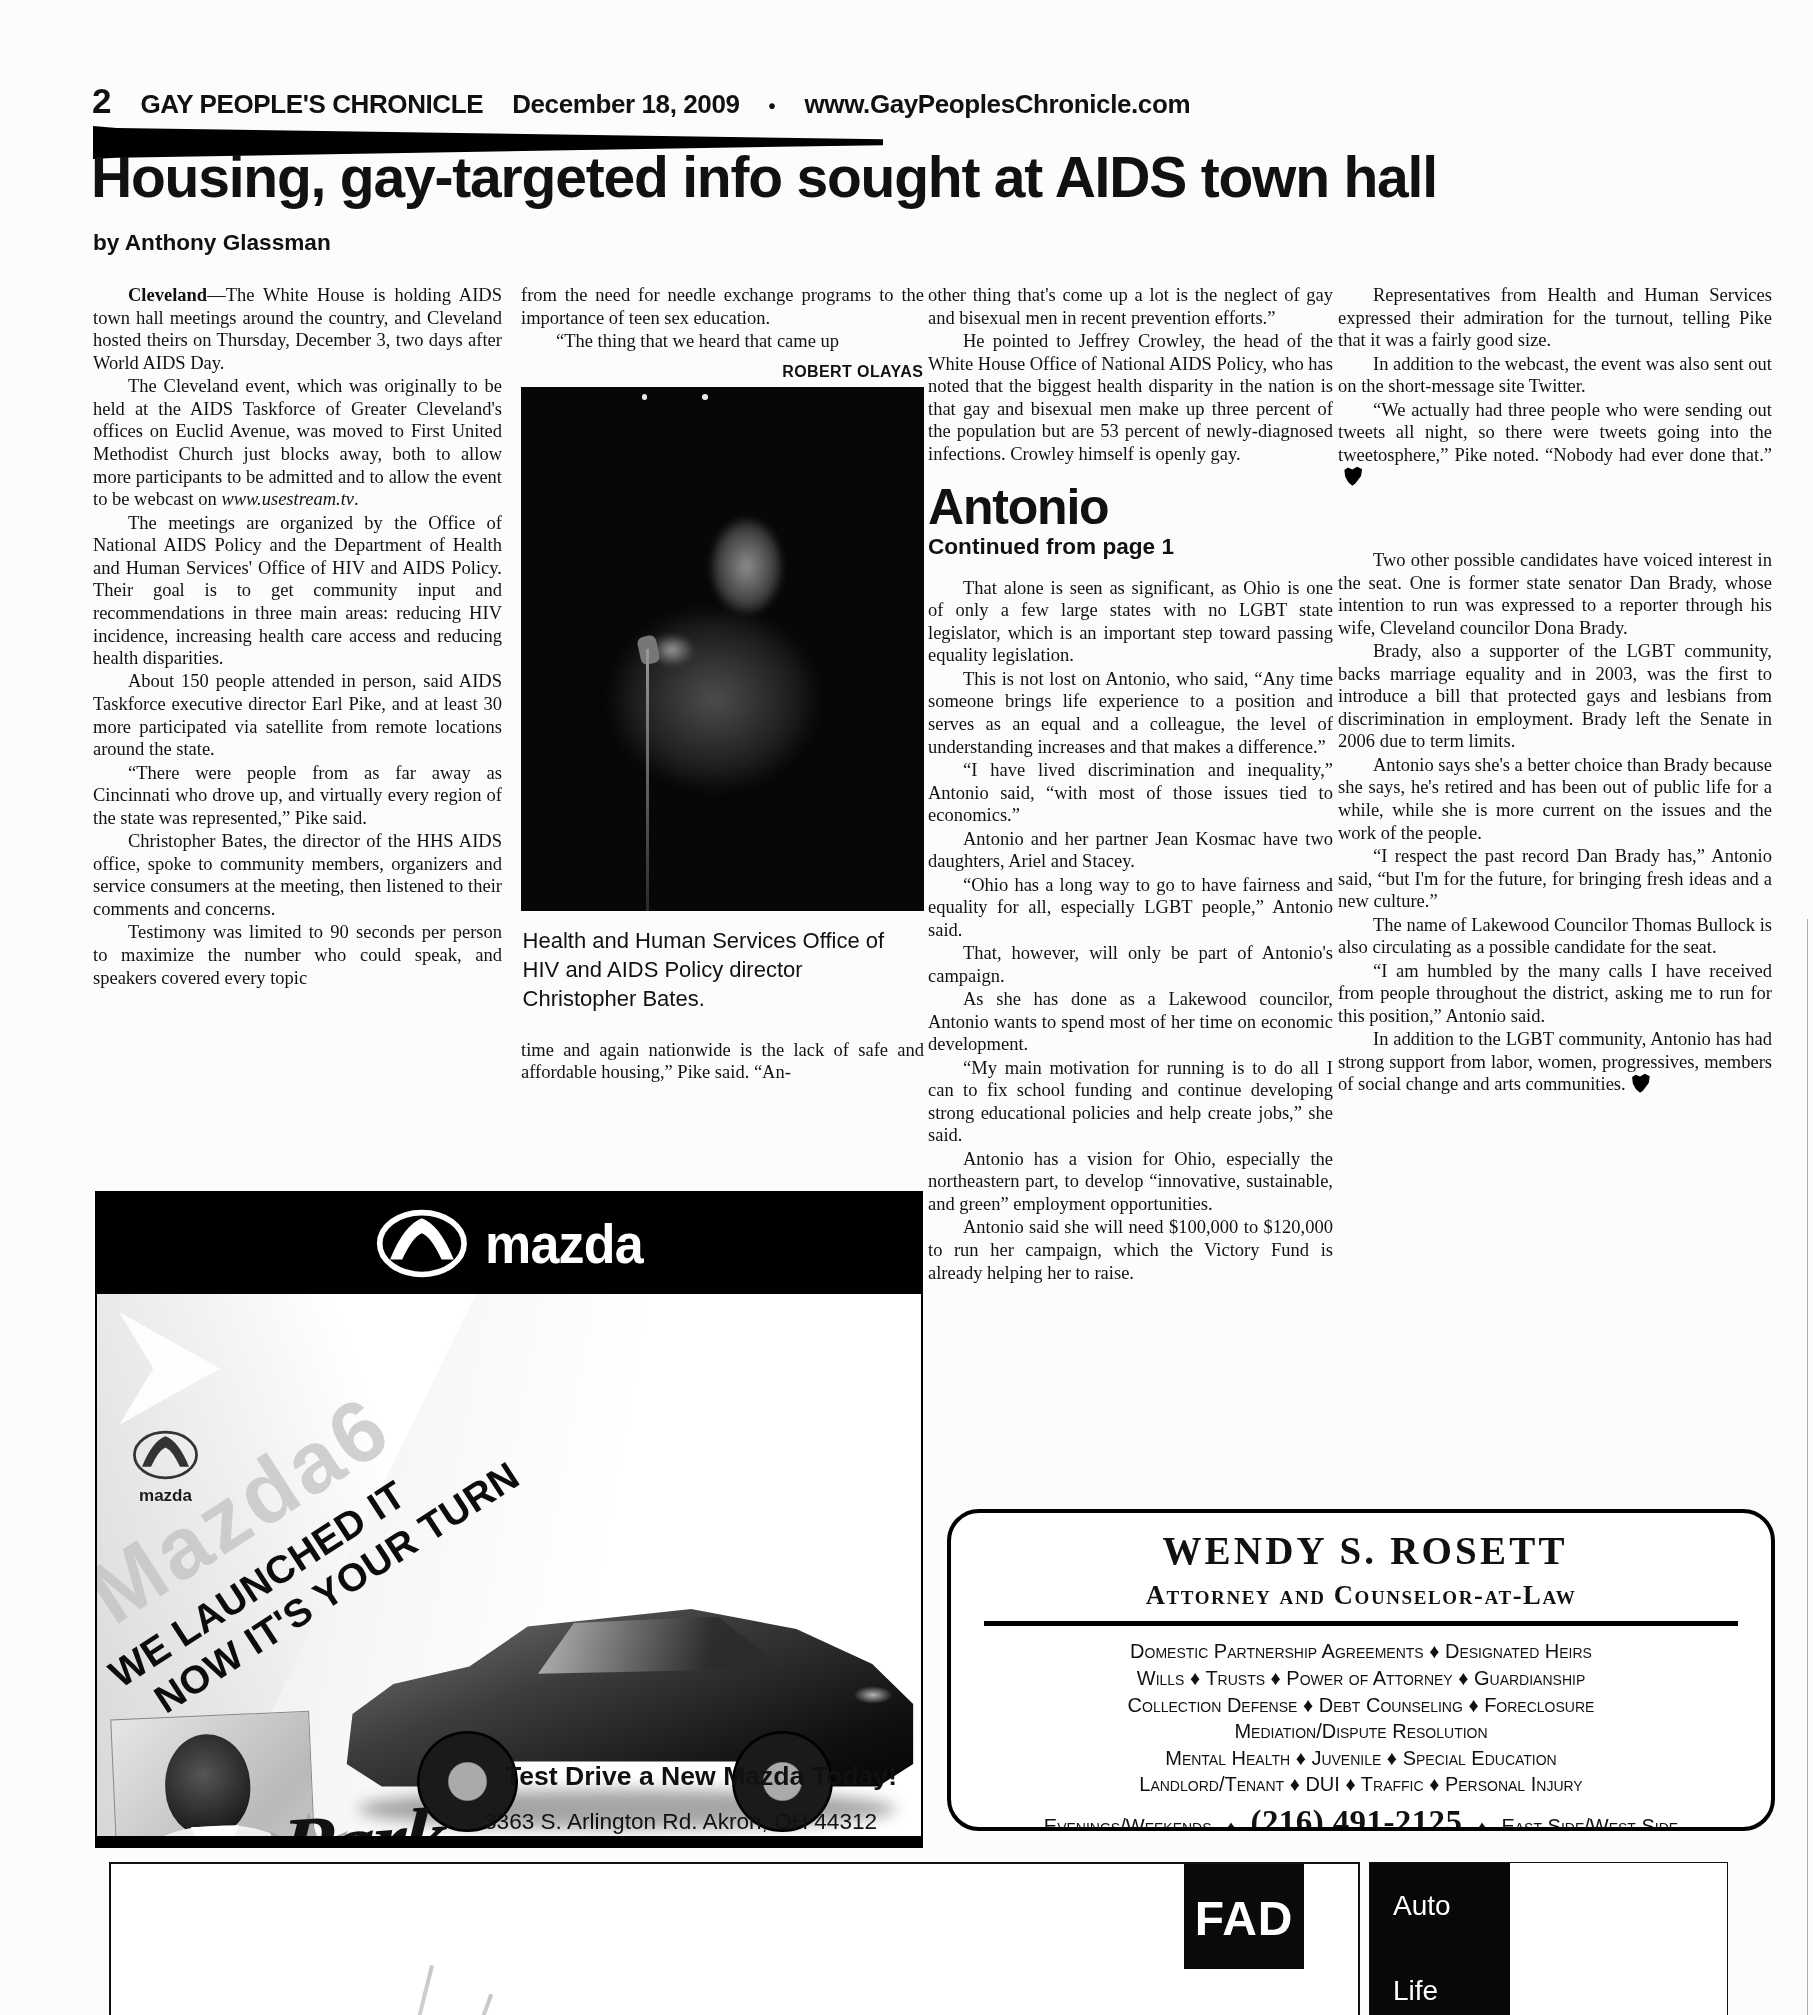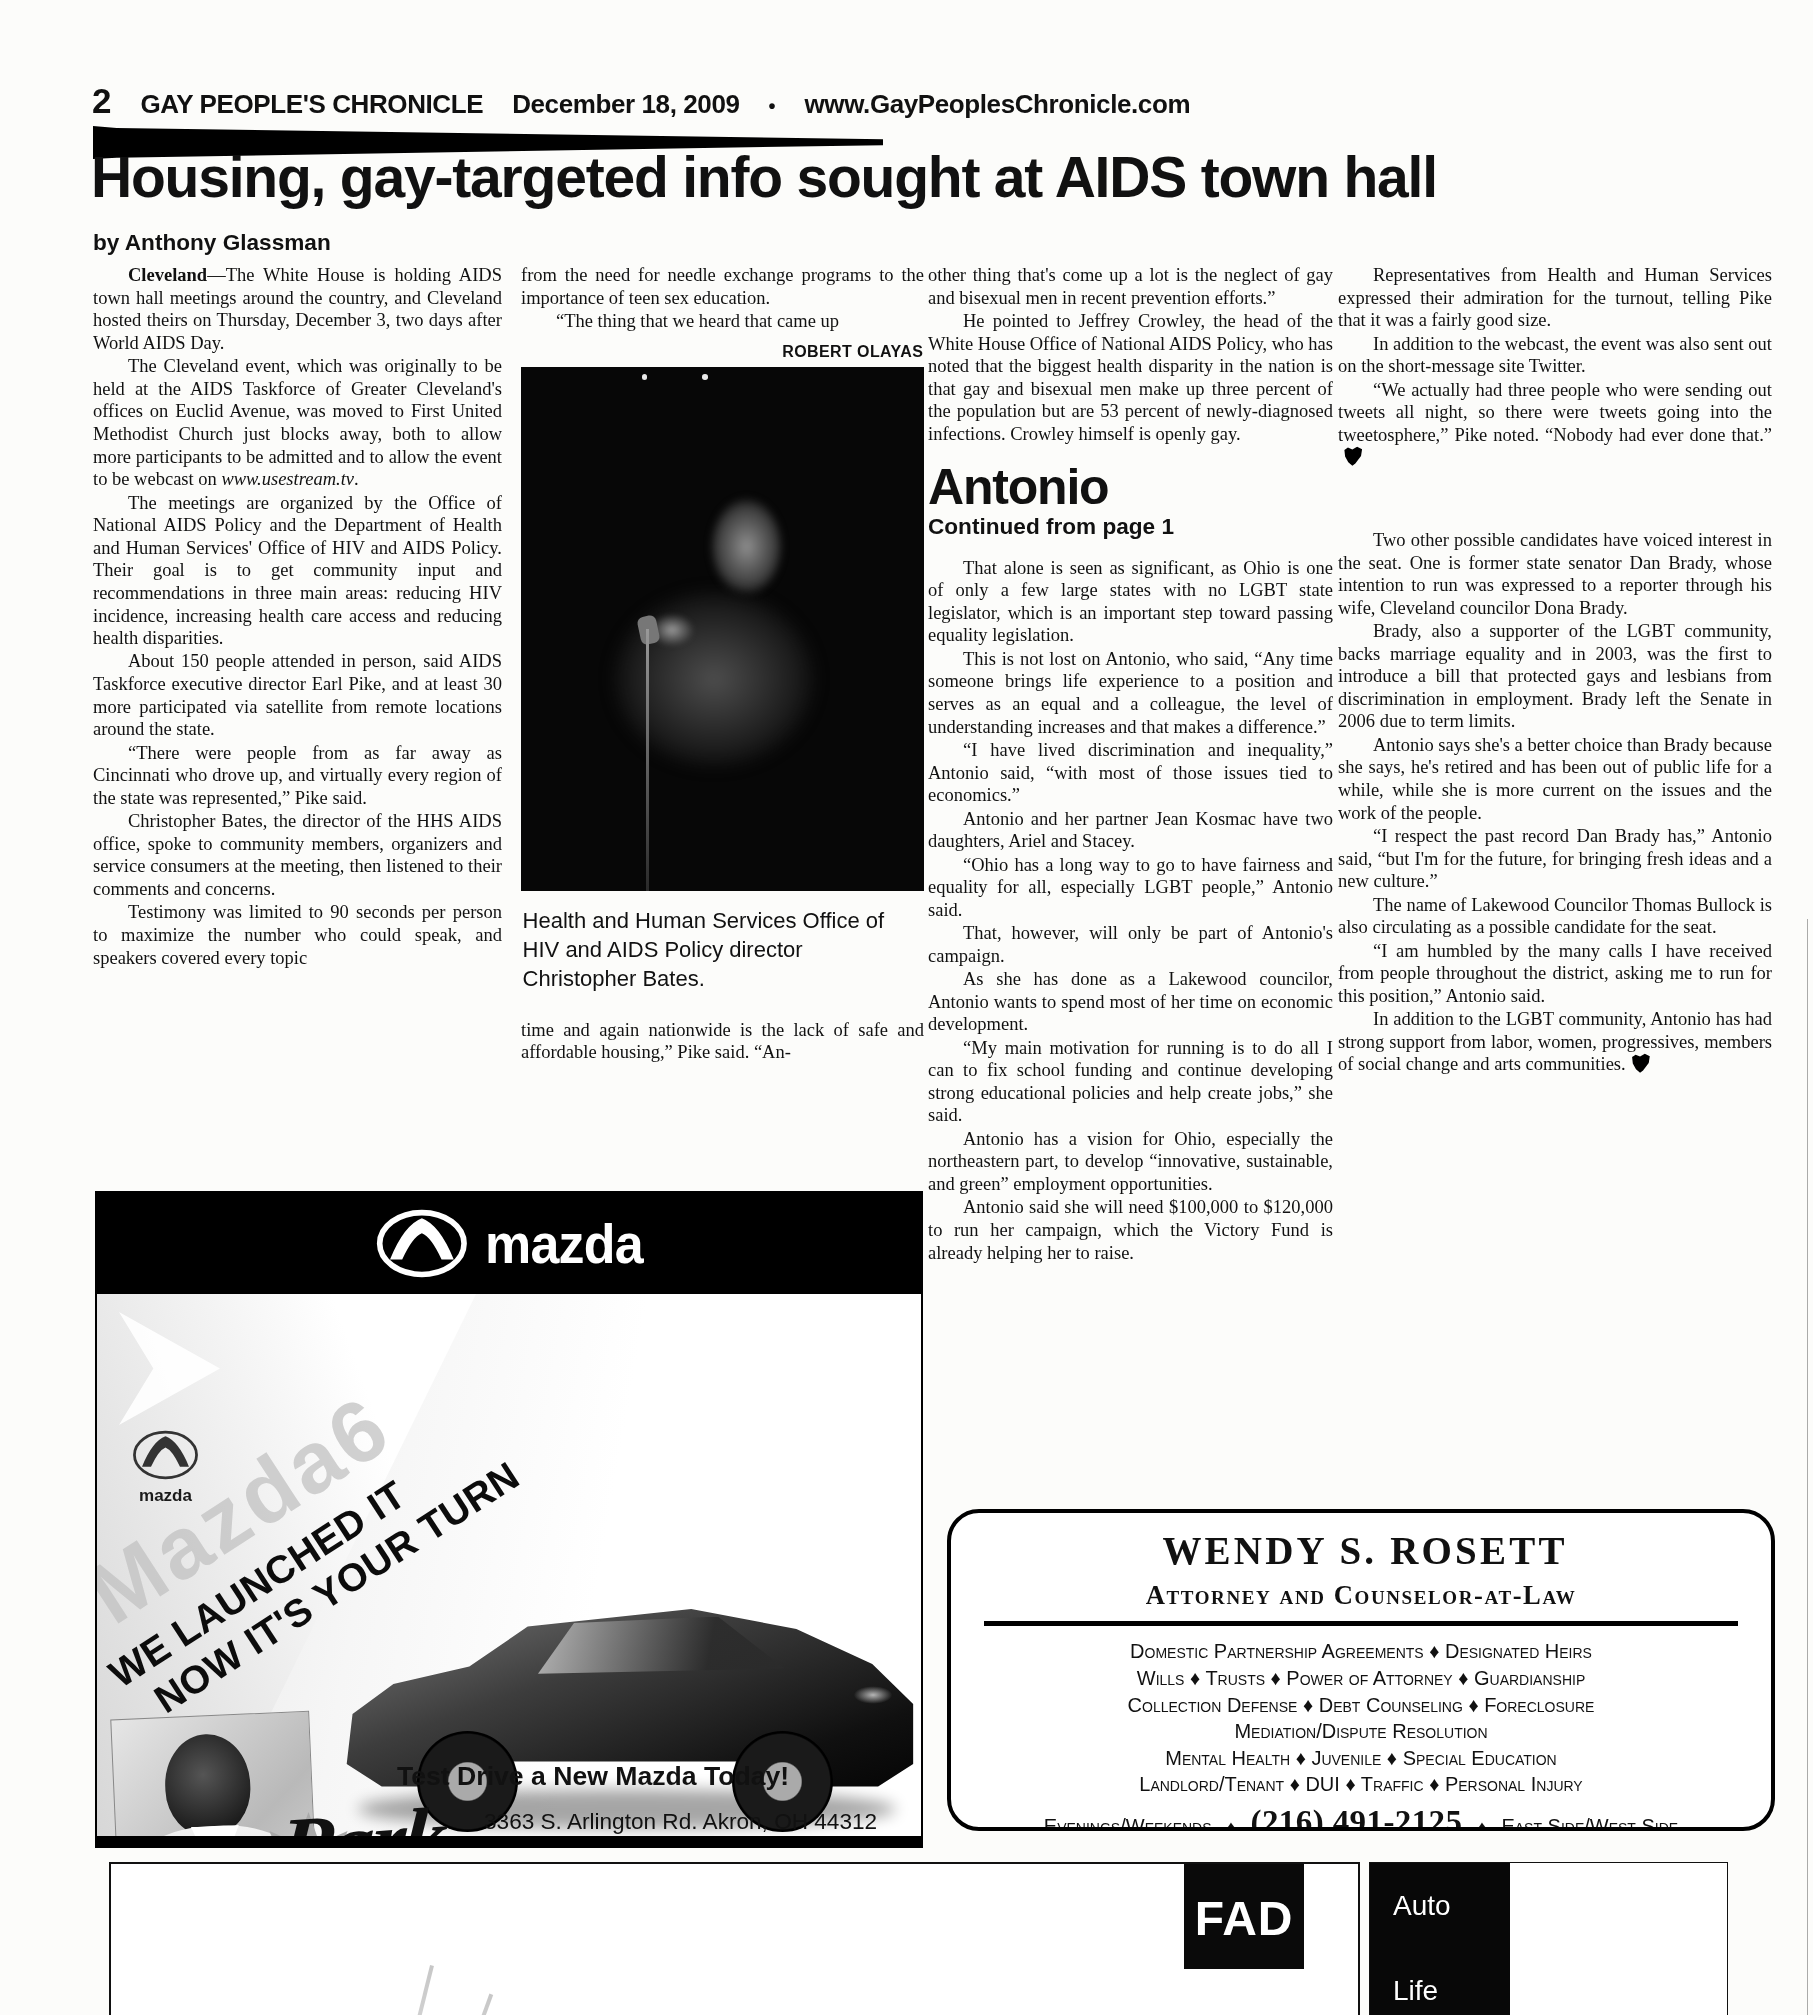--- a/index.html
+++ b/index.html
@@ -18,21 +18,21 @@
               clip-path:polygon(0 0,3% 6%,100% 40%,100% 58%,3% 96%,0 100%);}
 
   
   .headline{position:absolute;left:91px;top:148px;margin:0;width:1660px;
             font-family:"Liberation Sans",sans-serif;font-weight:bold;font-size:57px;
             letter-spacing:-1.2px;line-height:1.05;white-space:nowrap;}
   .byline{position:absolute;left:93px;top:230px;font-family:"Liberation Sans",sans-serif;
           font-weight:bold;font-size:22.6px;}
 
   
-  .col{position:absolute;top:264px;font-size:18.5px;line-height:22.6px;text-align:justify;}
+  .col{position:absolute;top:284px;font-size:18.5px;line-height:22.6px;text-align:justify;}
   .col1{left:93px;width:409px;}
   .col2{left:521px;width:403px;}
   .col3{left:928px;width:405px;}
   .col4{left:1338px;width:434px;}
   .para{margin:0 0 0.8px 0;text-indent:35px;}
   .para.cont{text-indent:0;}
   .endmark{display:inline-block;width:17.7px;height:19.3px;background:#000;margin-left:6.4px;
            vertical-align:-2.4px;
            clip-path:polygon(0 18%,20% 6%,45% 16%,72% 2%,100% 14%,94% 50%,62% 88%,45% 100%,22% 82%,4% 52%);}
 
@@ -90,21 +90,21 @@
             clip-path:polygon(2% 76%,3% 56%,10% 44%,23% 37%,33% 21%,61% 14%,79% 22%,92% 36%,99% 52%,99% 76%,93% 85%,83% 85%,79% 75%,25% 75%,20% 85%,8% 85%);
             background:linear-gradient(160deg,#8a8a8a 0%,#3d3d3d 40%,#101010 75%,#000 100%);}
   .car-glass{position:absolute;left:33%;top:17%;width:44%;height:26%;
              clip-path:polygon(4% 88%,18% 10%,74% 0,100% 80%);background:linear-gradient(100deg,#cfcfcf,#2b2b2b 70%);opacity:.85;}
   .car-wheel{position:absolute;width:101px;height:101px;border-radius:50%;bottom:-8px;
              background:radial-gradient(circle,#aaa 0 26%,#1a1a1a 28% 66%,#000 68%);}
   .car-wheel.front{left:68%;}
   .car-wheel.rear{left:14%;}
   .car-light{position:absolute;left:88%;top:44%;width:48px;height:22px;border-radius:50%;
              background:radial-gradient(closest-side,#ddd,transparent 80%);opacity:.8;}
-  .mz-cta{position:absolute;right:16px;top:467px;width:508px;text-align:left;
+  .mz-cta{position:absolute;right:24px;top:467px;width:508px;text-align:right;
           font-family:"Liberation Sans",sans-serif;font-weight:bold;font-size:26.6px;}
   .mz-leaf{position:absolute;left:165px;top:518px;width:93px;height:105px;background:#a9a9a9;
            clip-path:polygon(50% 0,62% 30%,92% 18%,78% 50%,100% 62%,68% 68%,72% 100%,50% 76%,28% 100%,32% 68%,0 62%,22% 50%,8% 18%,38% 30%);}
   .mz-dealer{position:absolute;left:183px;top:498px;font-family:"Liberation Serif",serif;
              font-style:italic;font-weight:bold;font-size:87px;transform:skewX(-8deg) rotate(-4deg);
              letter-spacing:-2.4px;}
   .mz-addr{position:absolute;left:387px;top:515px;font-family:"Liberation Sans",sans-serif;font-size:22.6px;}
   .mz-photo{position:absolute;left:18px;top:421px;width:197px;height:220px;transform:rotate(-2.5deg);
             background:linear-gradient(135deg,#e6e6e6,#b9b9b9 60%,#d8d8d8);border:1.2px solid #888;overflow:hidden;}
   .mp-head{position:absolute;left:26%;top:8%;width:85px;height:101px;border-radius:50% 50% 46% 46%;

